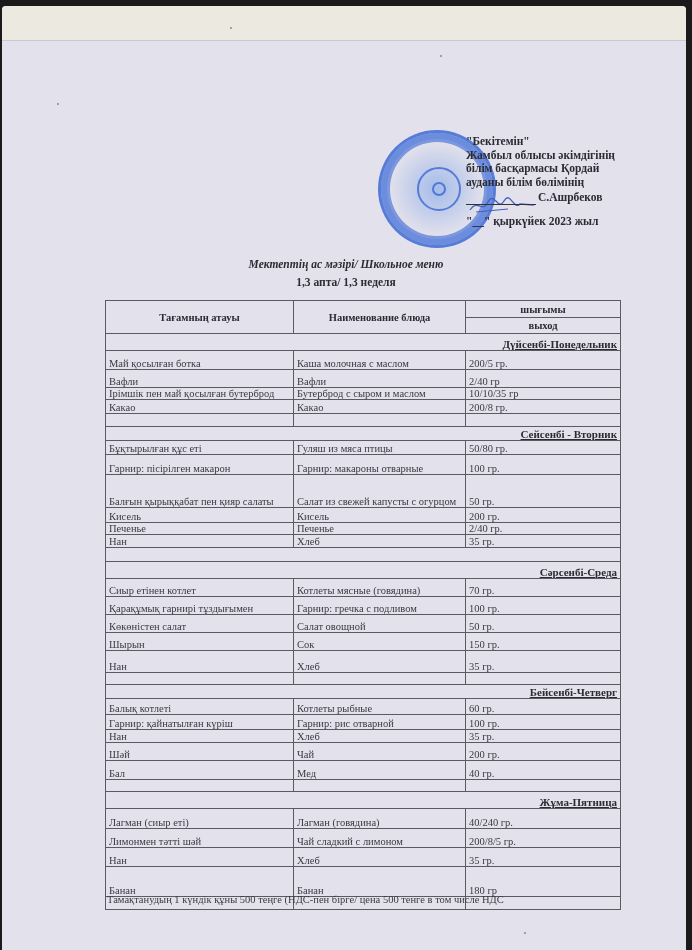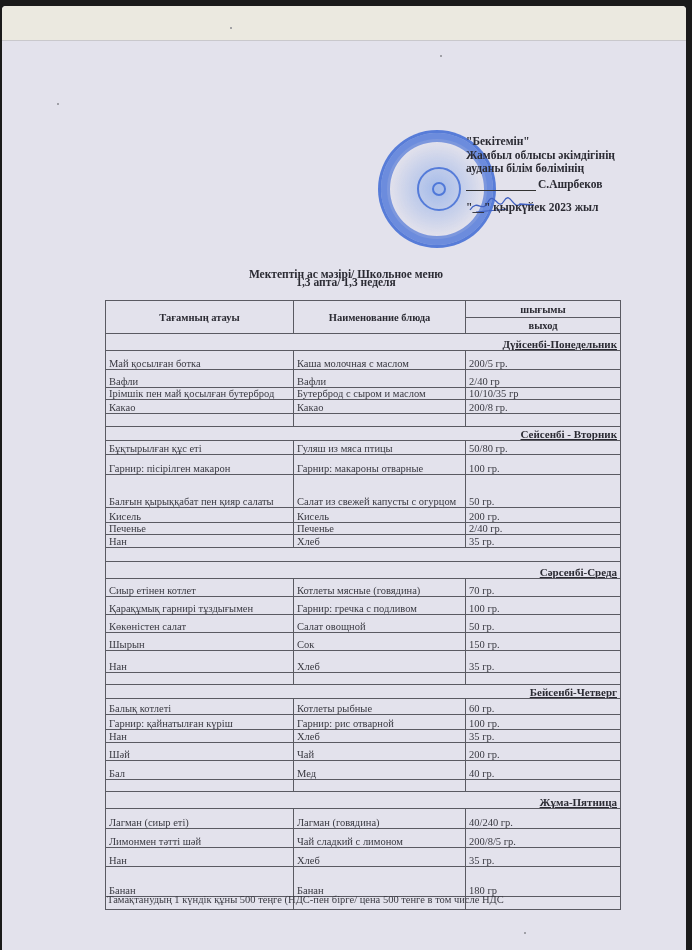--- a/index.html
+++ b/index.html
@@ -42,21 +42,21 @@
     content:""; position:absolute; left:13px; top:13px; width:10px; height:10px; border-radius:50%;
     border:2px solid rgba(40,90,210,0.7);
   }
   .signature {
     position:absolute; left:468px; top:196px; width:70px; height:20px;
   }
   .doc-title {
     position:absolute; left:0; width:100%; text-align:center;
     font-size:11.5px; font-weight:bold; color:#2b2b33;
   }
-  .t1 { top:268px; }
+  .t1 { top:258px;font-style:italic; }
   .t2 { top:276px; }
 
   table.menu {
     position:absolute; left:105px; top:300px; width:515px;
     border-collapse:collapse; table-layout:fixed;
     font-size:10.5px; color:#3a3a42;
   }
   table.menu td, table.menu th {
     border:1px solid #5a5a62; padding:0 3px; vertical-align:bottom; overflow:hidden; white-space:nowrap;
   }
@@ -88,20 +88,21 @@
 </div>
 
 <svg class="signature" viewBox="0 0 70 20">
   <path d="M2 14 C10 2, 14 18, 20 6 S30 16, 36 5 S46 15, 52 8 L66 9" stroke="#4060c0" stroke-width="1.3" fill="none"></path>
   <path d="M8 16 L40 13" stroke="#4060c0" stroke-width="1" fill="none"></path>
 </svg>
 
 <div class="approval">
   <div>"Бекітемін"</div>
   <div>Жамбыл облысы әкімдігінің</div>
+  <div>білім басқармасы Қордай</div>
   <div>ауданы білім бөлімінің</div>
   <div class="sign-line">
     <span class="underline"></span>
     <span>С.Ашрбеков</span>
   </div>
   <div class="date">
     <span>"__"</span>
     <span>қыркүйек 2023 жыл</span>
   </div>
 </div>

